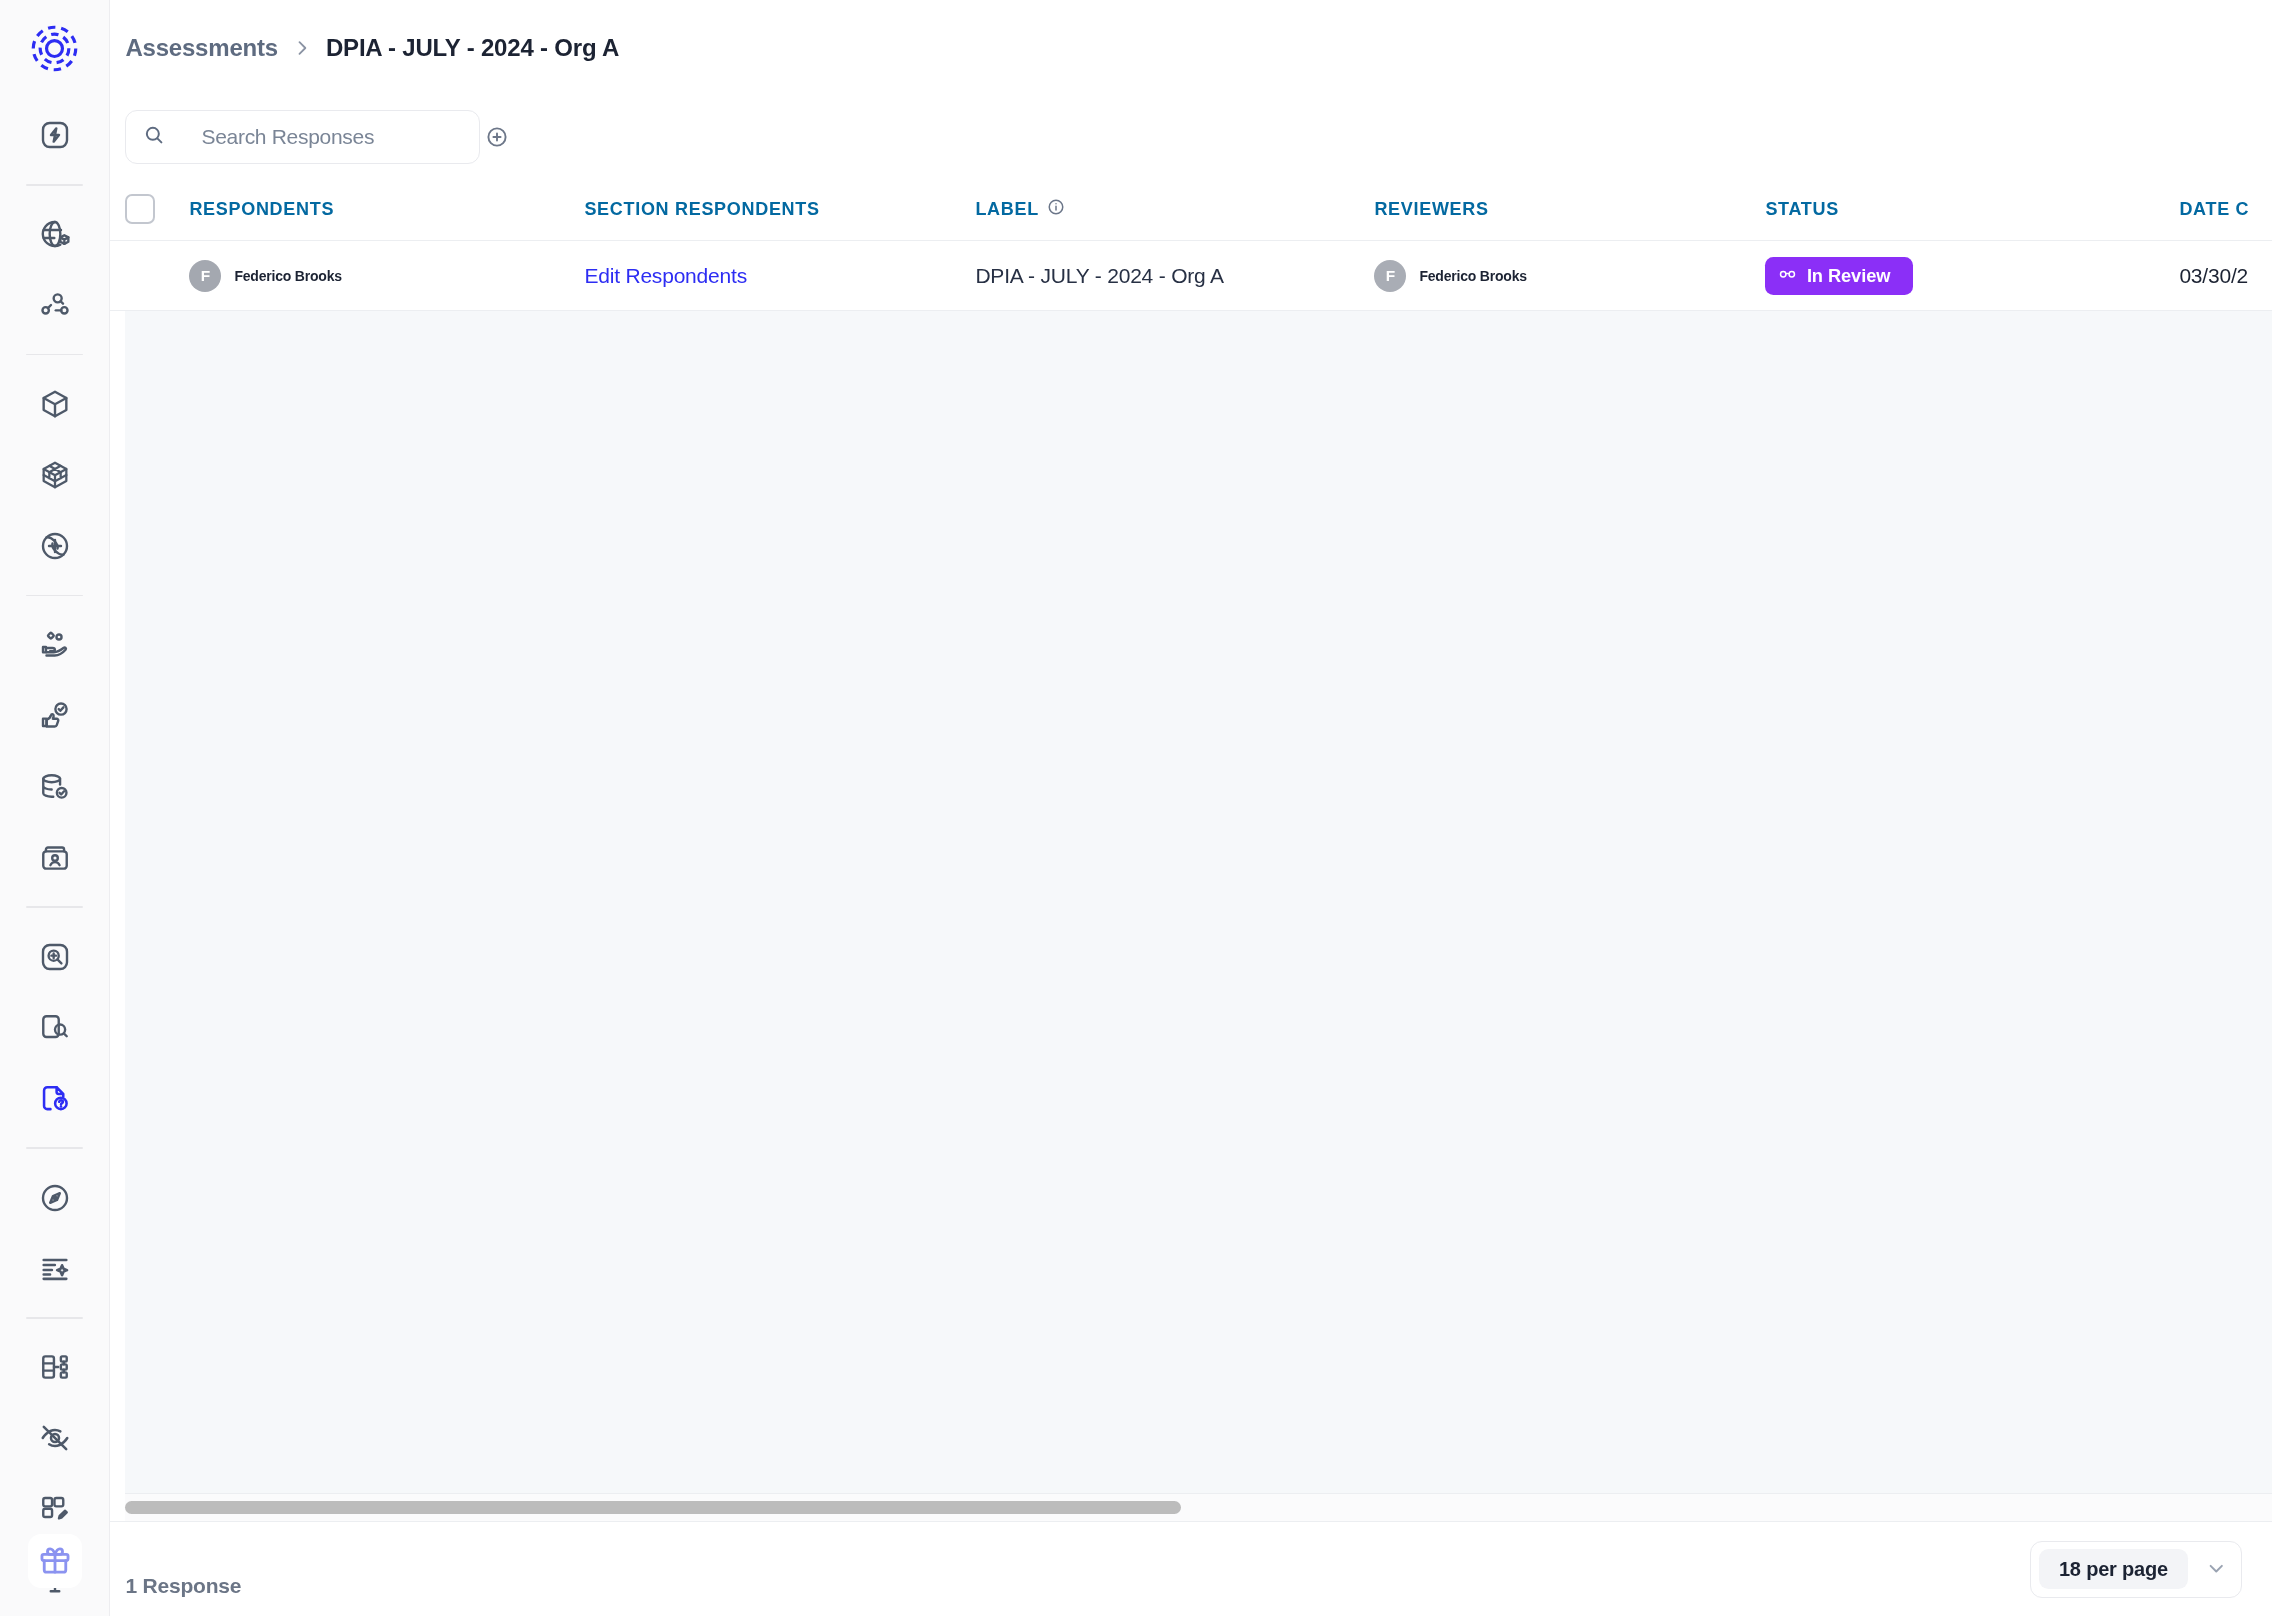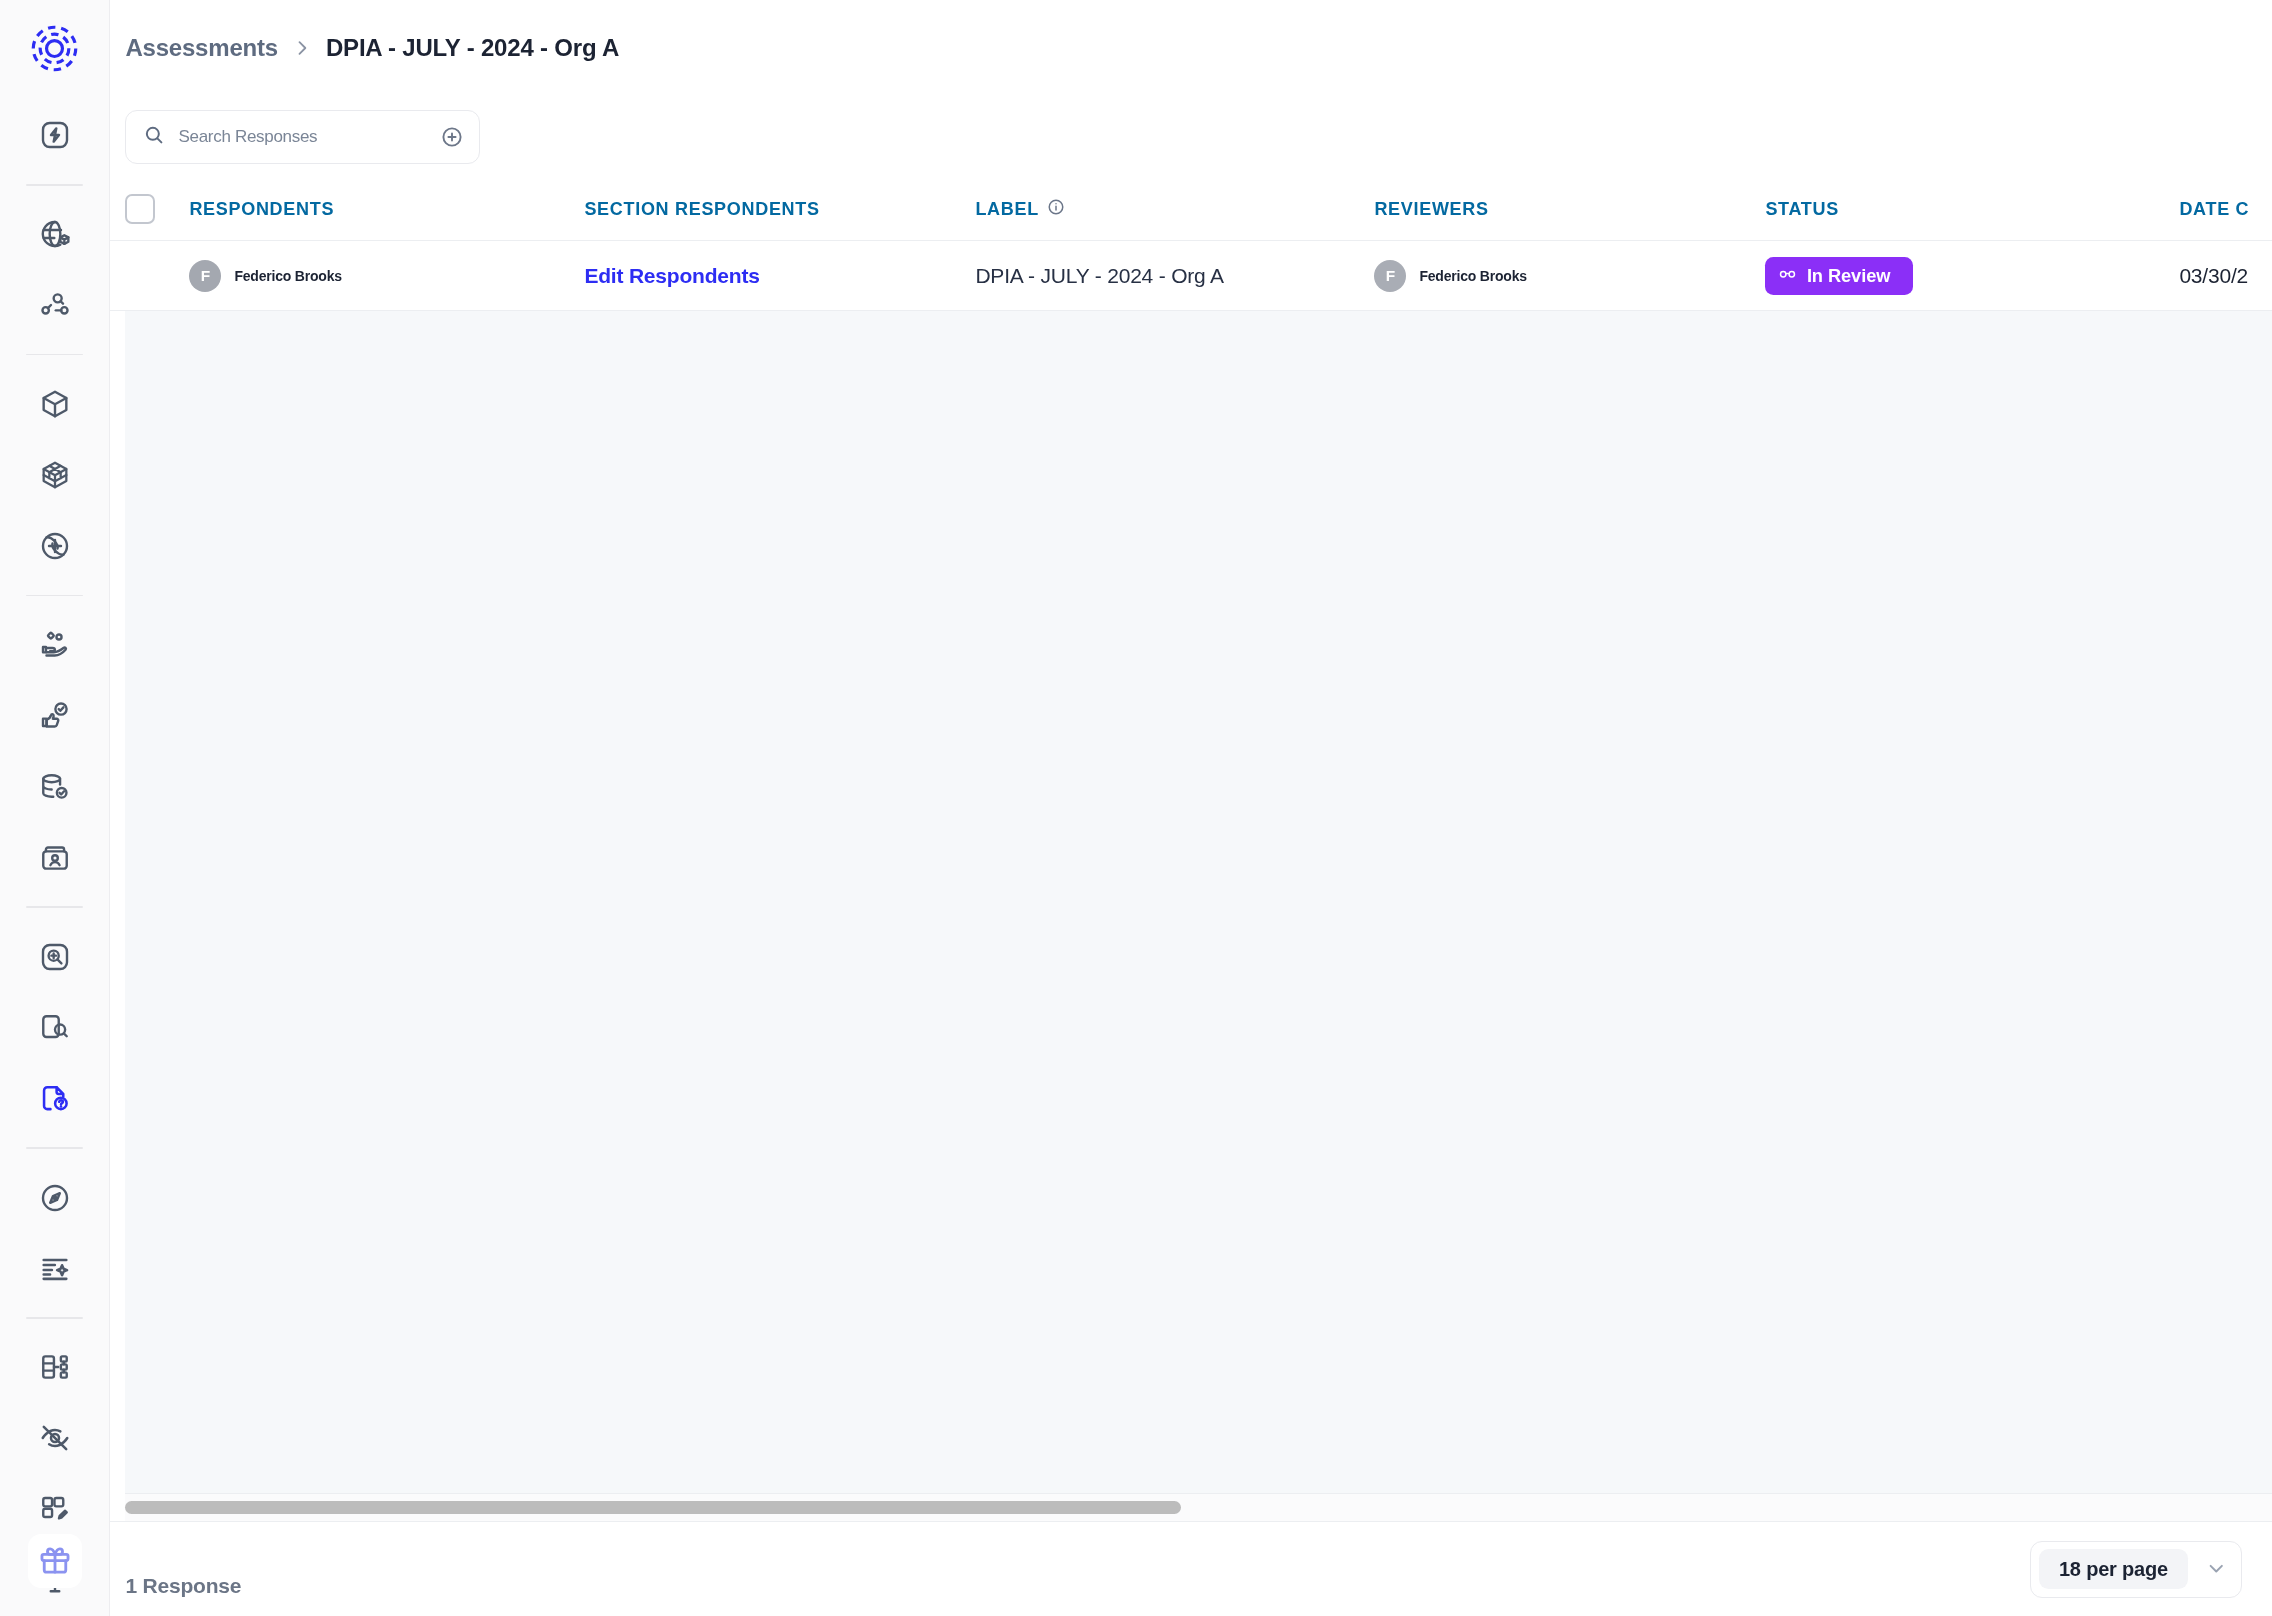--- a/index.html
+++ b/index.html
@@ -109,25 +109,26 @@
     background: #fff;
     display: flex;
     align-items: center;
     padding: 0 15.4px 0 16.6px;
     gap: 13px;
   }
   .search-input {
     border: none;
     outline: none;
     flex: 1 1 auto;
-    font-size: 17px;
+    font-size: 21px;
     font-family: "Liberation Sans", sans-serif;
     color: #3c4759;
     background: transparent;
     letter-spacing: -0.3px;
+    margin-left: 23px;
   }
   .search-input::placeholder { color: #7a8596; }
   .plus-circle { cursor: pointer; display: flex; }
 
   .action-group {
     display: flex;
     align-items: stretch;
     background: #2d2df3;
     border-radius: 12px;
     height: 57px;
@@ -224,21 +225,21 @@
   }
   .avatar.rev { background: #a9adb5; }
   .person-name {
     font-size: 14px;
     font-weight: 700;
     color: #1c2333;
     letter-spacing: -0.2px;
   }
   .link-blue {
     font-size: 21px;
-    font-weight: 700;
+    font-weight: 400;
     color: #2d2df3;
     letter-spacing: -0.2px;
     cursor: pointer;
   }
   .label-text {
     font-size: 21px;
     font-weight: 400;
     color: #273044;
     letter-spacing: -0.2px;
   }

